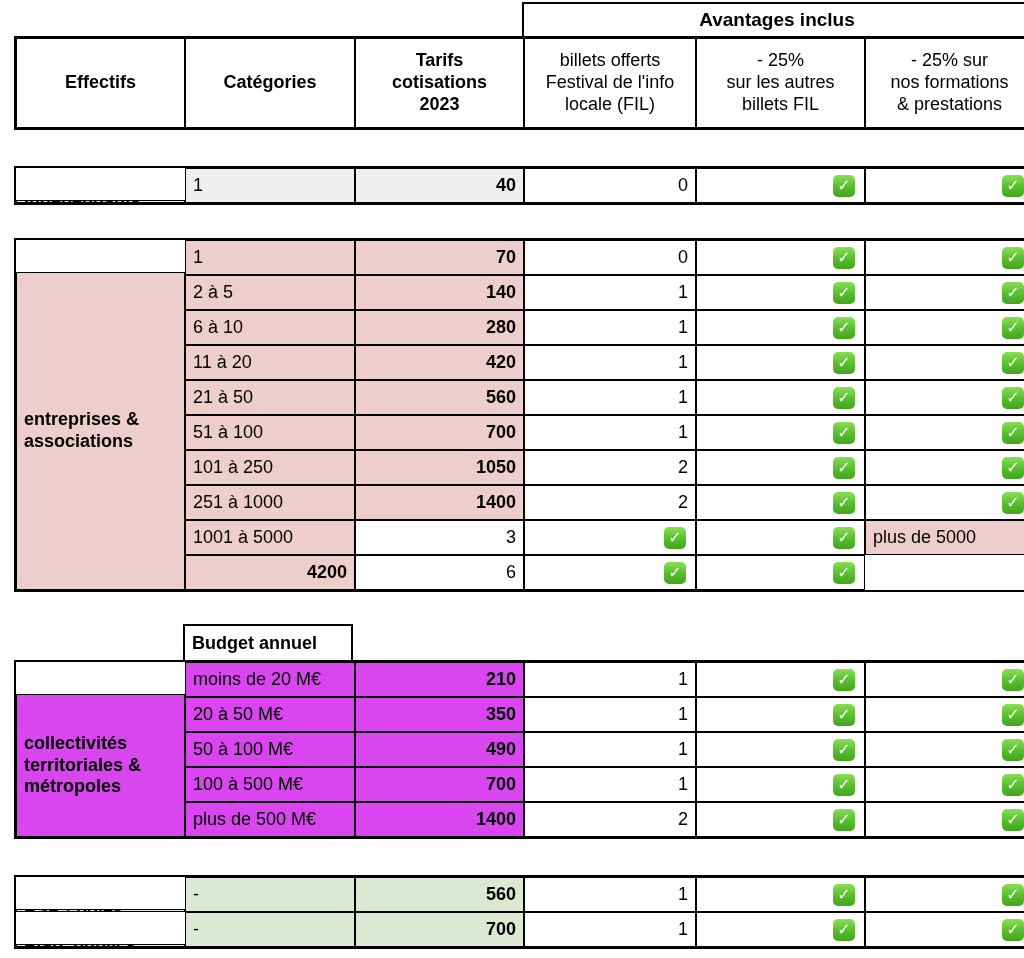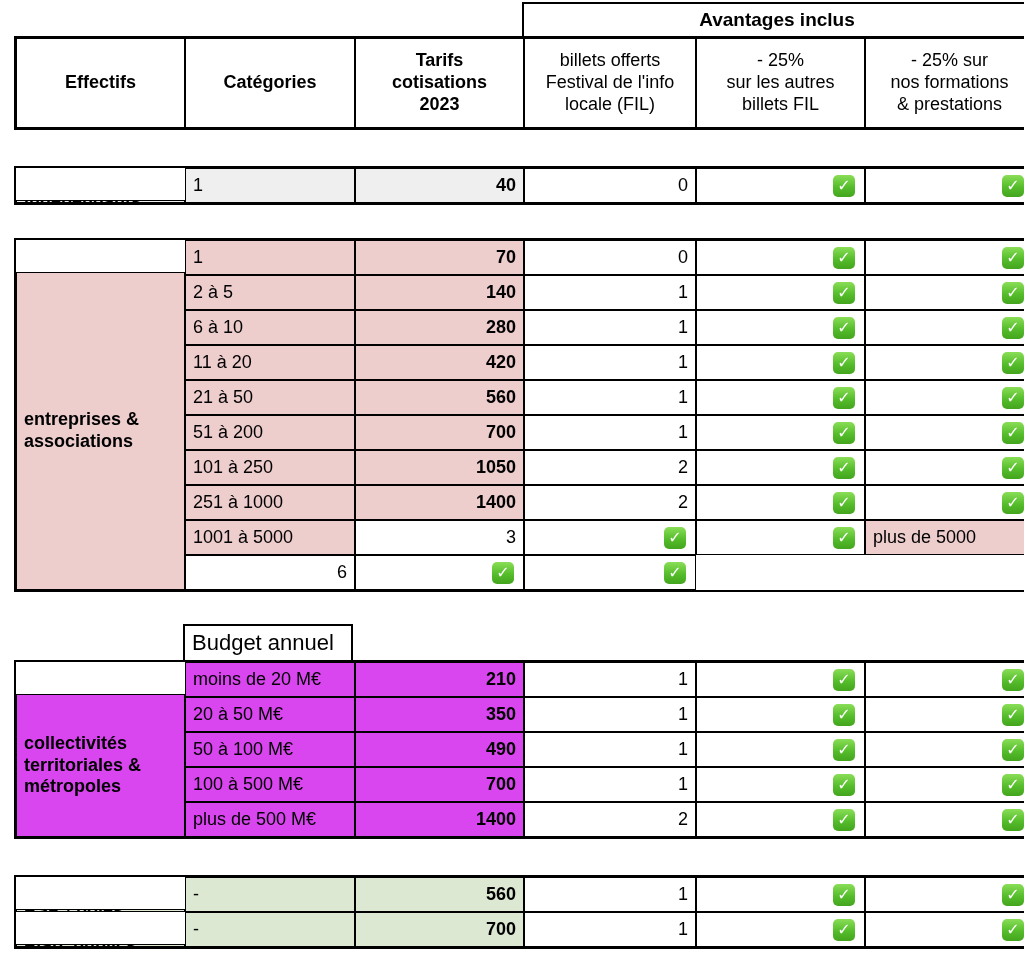--- a/index.html
+++ b/index.html
@@ -77,21 +77,21 @@
   .gap-c { height: 32px; }
   .gap-d { height: 36px; }
 
   
   .budget-row { height: 36px; }
   .budget-row .spacer { grid-column: 1; }
   .budget-box {
     grid-column: 2;
     border: 2px solid #000; border-bottom: none;
     display: flex; align-items: center;
-    font-weight: normal; font-size: 22px;
+    font-weight: bold; font-size: 18px;
     padding-left: 7px;
     box-sizing: border-box;
   }
 </style>
 </head>
 <body>
 
 <div class="sheet">
 
   <div class="grid avantages-band">
@@ -156,21 +156,21 @@
     <div class="cell rnum">1</div>
     <div class="cell checkcell"><span class="check-icon"></span></div>
     <div class="cell checkcell"><span class="check-icon"></span></div>
 
     <div class="cell left bg-pink">21 à 50</div>
     <div class="cell num bg-pink">560</div>
     <div class="cell rnum">1</div>
     <div class="cell checkcell"><span class="check-icon"></span></div>
     <div class="cell checkcell"><span class="check-icon"></span></div>
 
-    <div class="cell left bg-pink">51 à 200</div>
+    <div class="cell left bg-pink">51 à 100</div>
     <div class="cell num bg-pink">700</div>
     <div class="cell rnum">1</div>
     <div class="cell checkcell"><span class="check-icon"></span></div>
     <div class="cell checkcell"><span class="check-icon"></span></div>
 
     <div class="cell left bg-pink">101 à 250</div>
     <div class="cell num bg-pink">1050</div>
     <div class="cell rnum">2</div>
     <div class="cell checkcell"><span class="check-icon"></span></div>
     <div class="cell checkcell"><span class="check-icon"></span></div>
@@ -180,20 +180,21 @@
     <div class="cell rnum">2</div>
     <div class="cell checkcell"><span class="check-icon"></span></div>
     <div class="cell checkcell"><span class="check-icon"></span></div>
 
     <div class="cell left bg-pink">1001 à 5000</div>
     <div class="cell rnum">3</div>
     <div class="cell checkcell"><span class="check-icon"></span></div>
     <div class="cell checkcell"><span class="check-icon"></span></div>
 
     <div class="cell left bg-pink">plus de 5000</div>
+    <div class="cell num bg-pink">4200</div>
     <div class="cell rnum">6</div>
     <div class="cell checkcell"><span class="check-icon"></span></div>
     <div class="cell checkcell"><span class="check-icon"></span></div>
   </div>
 
   <div class="gap-c"></div>
 
   <div class="grid budget-row">
     <div class="spacer"></div>
     <div class="budget-box">Budget annuel</div>

